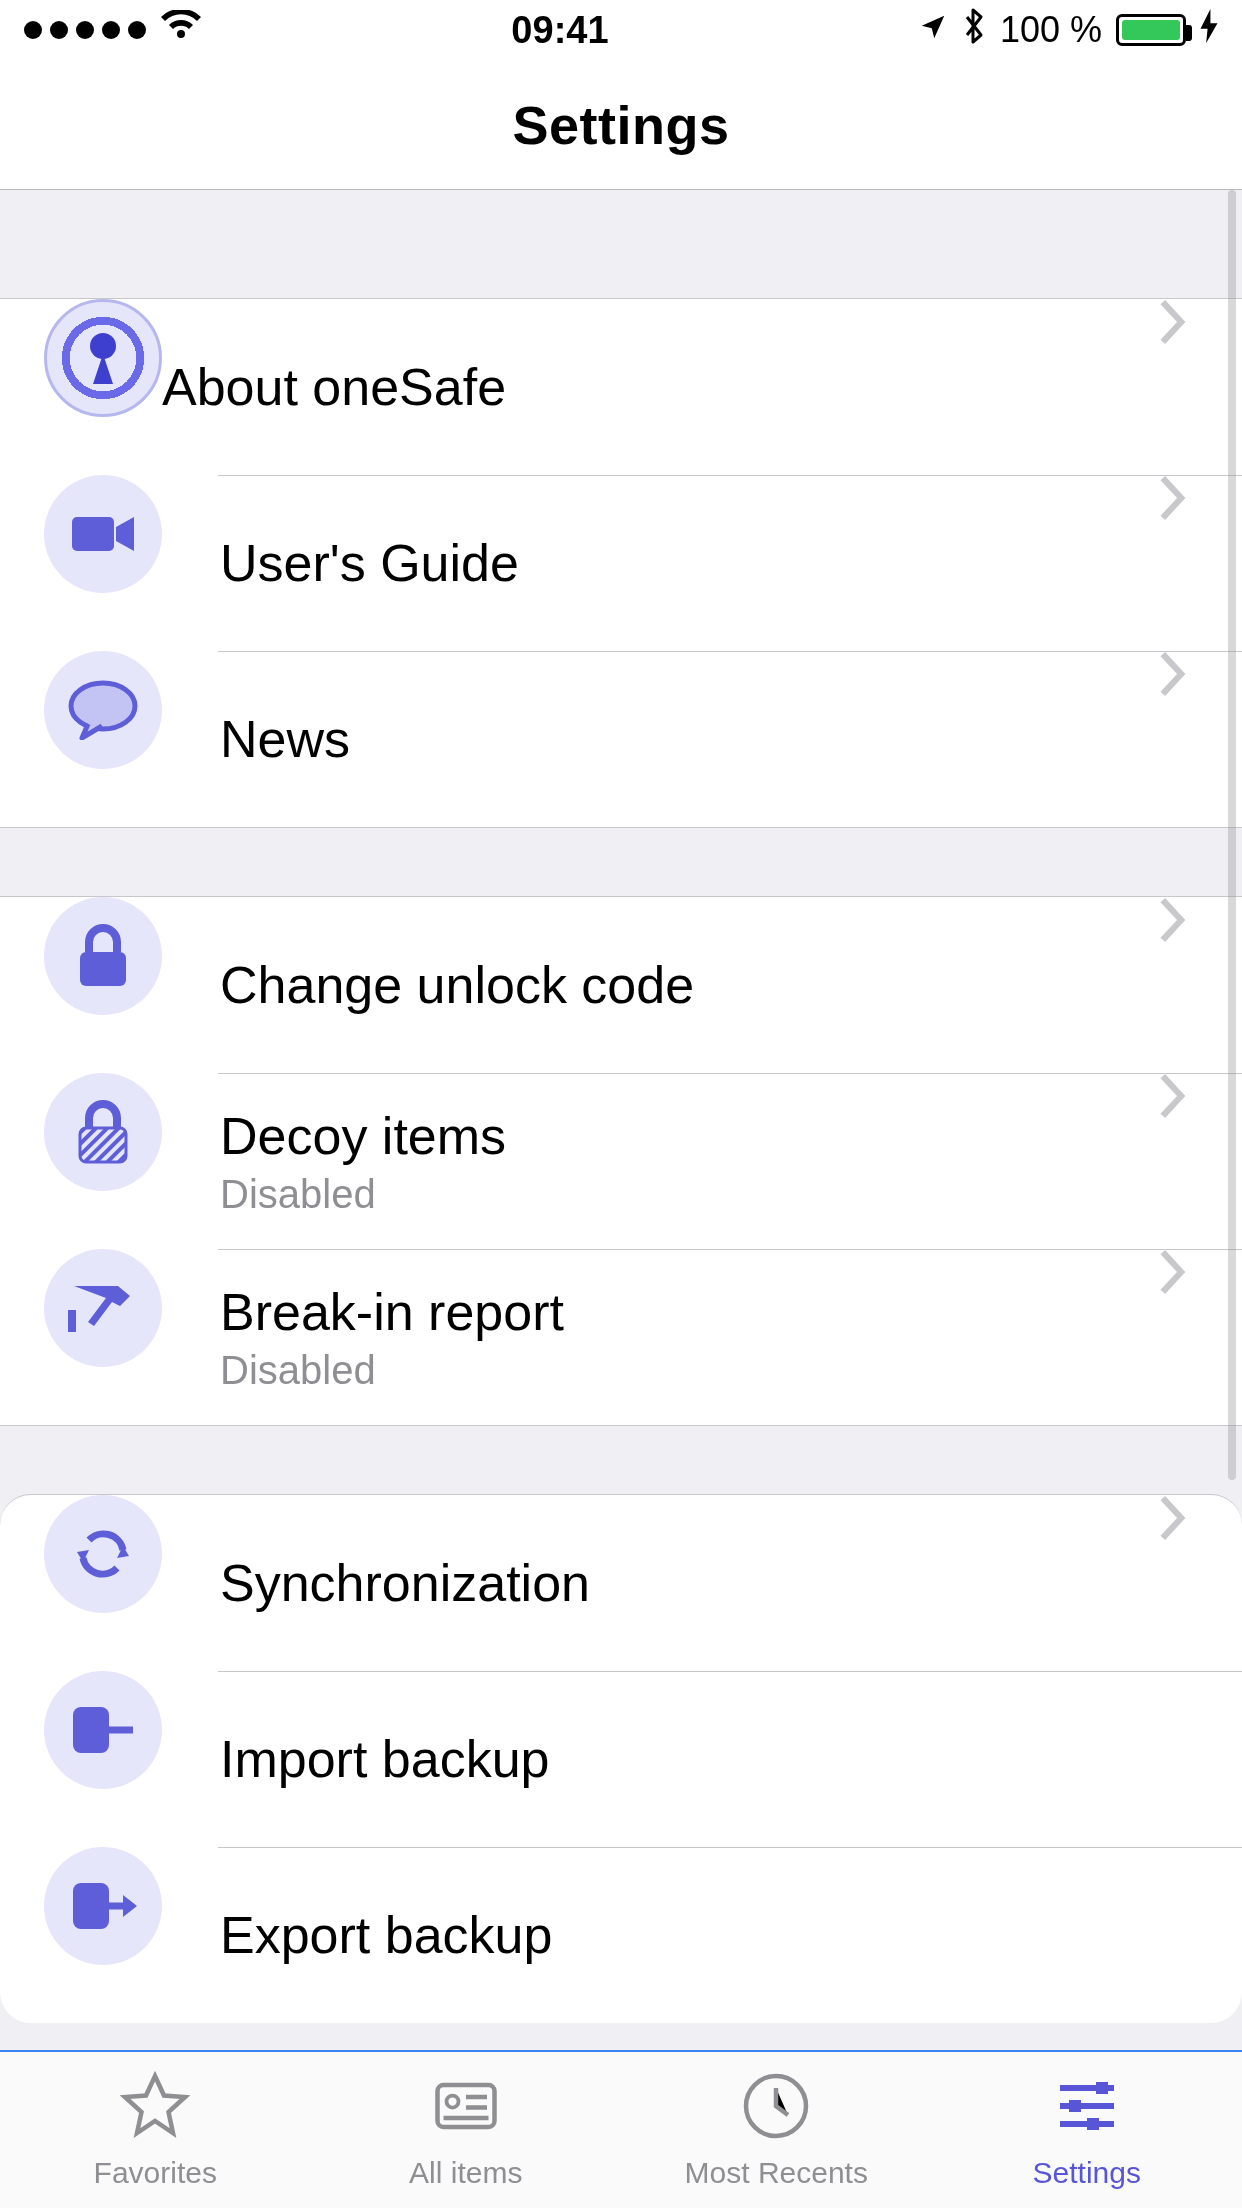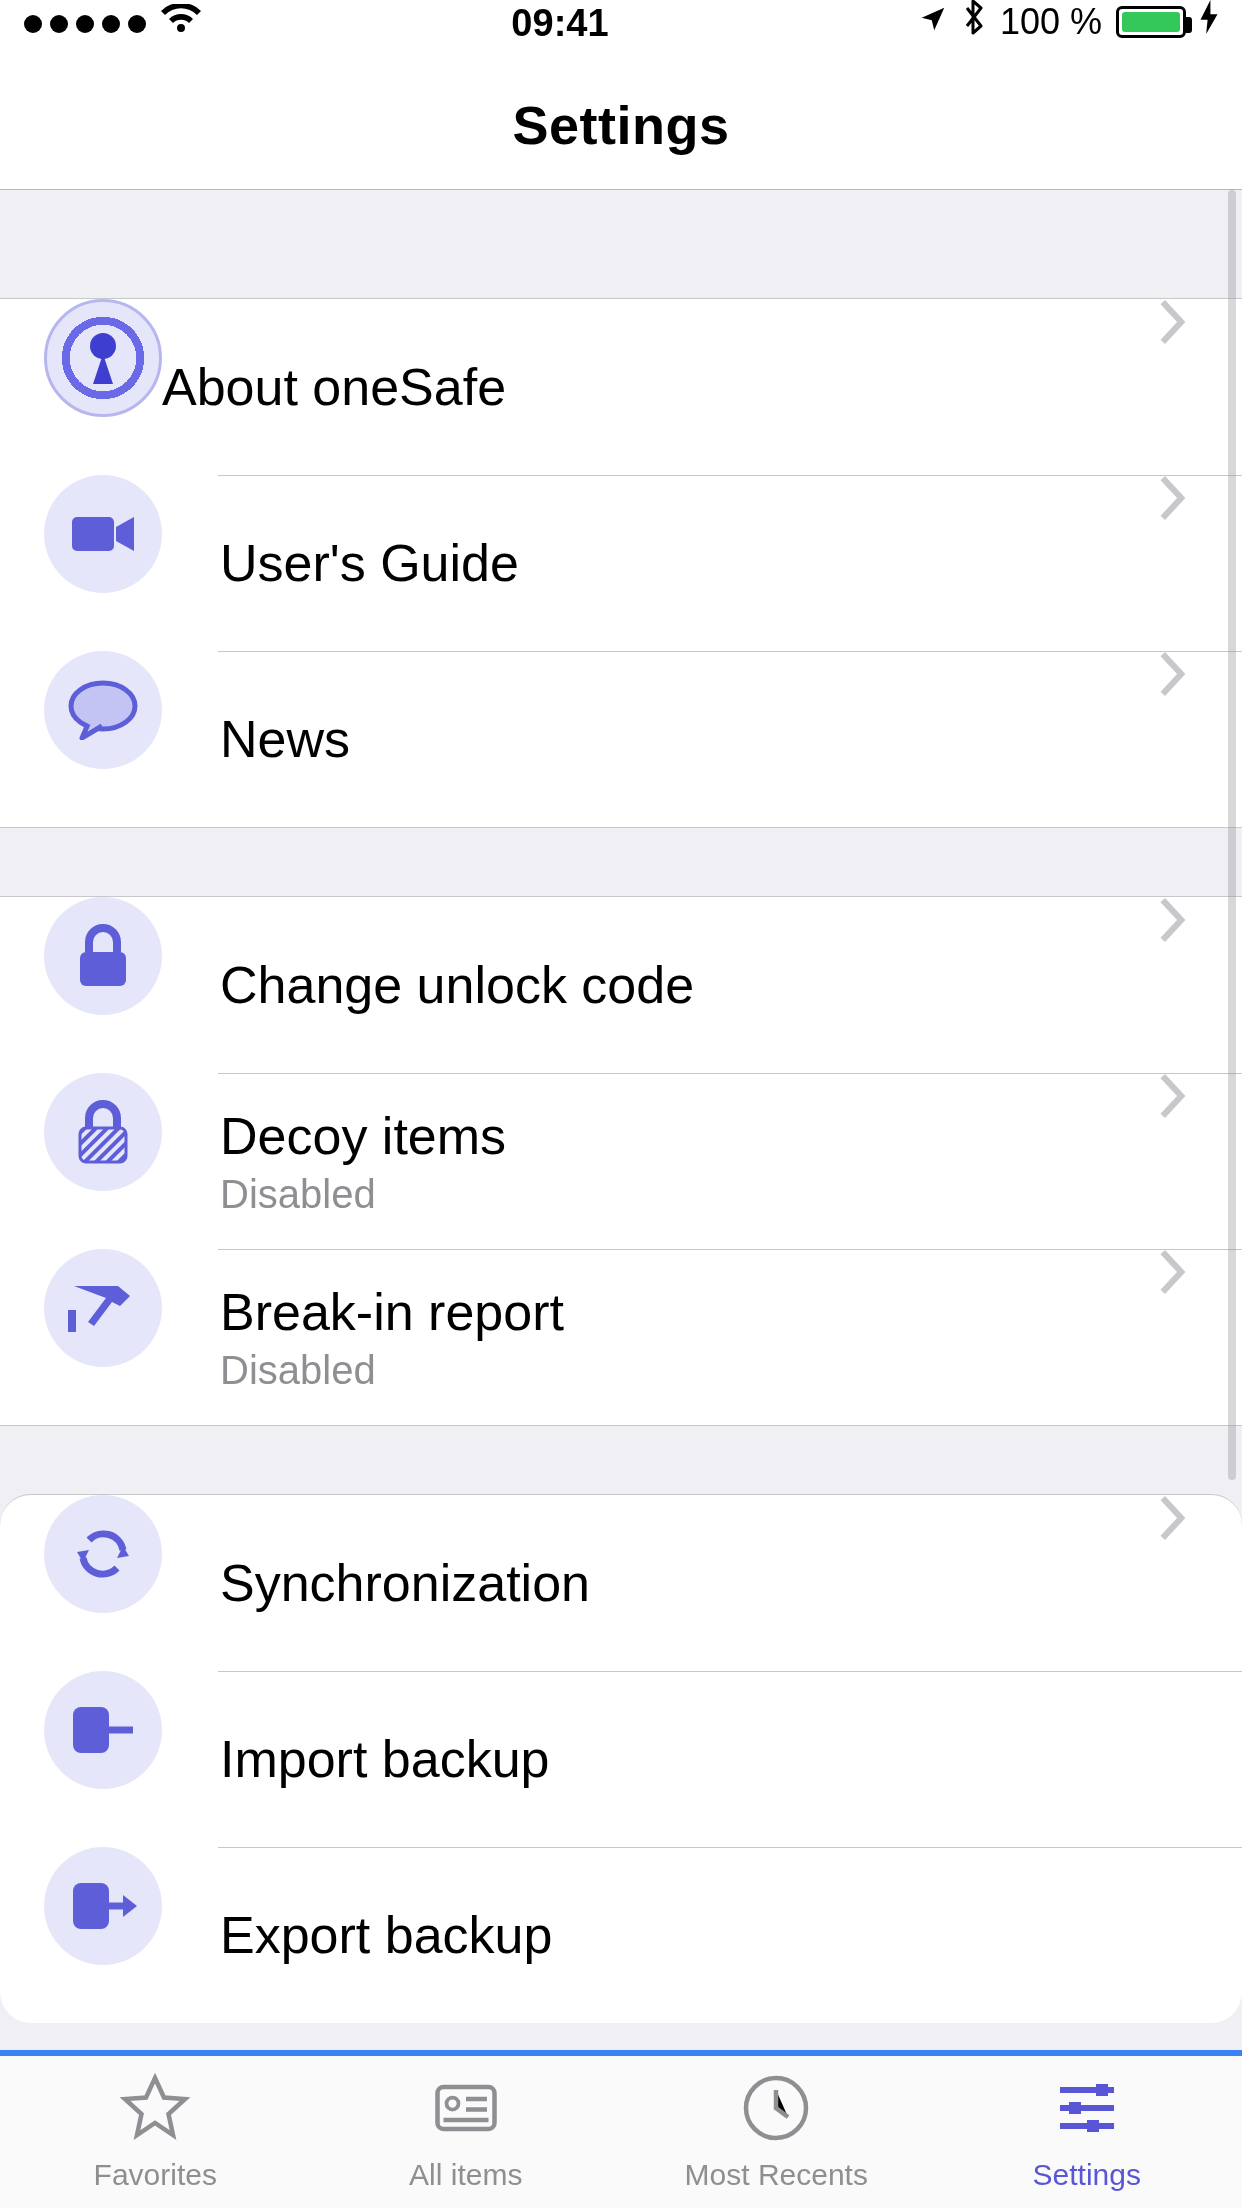--- a/index.html
+++ b/index.html
@@ -1,21 +1,21 @@
 <!DOCTYPE html>
 <html><head>
 <meta charset="utf-8">
 <style>
   * { margin:0; padding:0; box-sizing:border-box; -webkit-font-smoothing:antialiased; }
   html,body { width:1242px; height:2208px; background:#fff;
     font-family:-apple-system,"Helvetica Neue",Helvetica,Arial,sans-serif; color:#000; overflow:hidden; }
 
   
-  .status-bar{height:60px;display:flex;align-items:flex-end;justify-content:space-between;
-    padding:15px 24px;font-size:36px;font-weight:500;}
+  .status-bar{height:60px;display:flex;align-items:center;justify-content:space-between;
+    padding:8px 24px;font-size:36px;font-weight:500;}
   .sb-left,.sb-right{display:flex;align-items:center;gap:14px;}
   .dots{display:flex;gap:8px;}
   .dot{width:18px;height:18px;border-radius:50%;background:#000;}
   .battery{width:70px;height:32px;border:3px solid #000;border-radius:6px;position:relative;
     display:flex;align-items:center;padding:3px;}
   .battery::after{content:"";position:absolute;right:-9px;top:8px;width:6px;height:16px;
     background:#000;border-radius:0 3px 3px 0;}
   .battery-fill{background:#34c759;height:100%;width:100%;border-radius:3px;}
   .sb-time{font-size:38px;font-weight:600;}
 
@@ -45,21 +45,21 @@
   .chevron{flex:0 0 40px;color:#c7c7cc;}
   .chevron svg{width:28px;height:46px;}
 
   
   .ring-icon{width:118px;height:118px;border-radius:50%;
     background:radial-gradient(circle,#e6e6fb 0 42%,#6a6ae8 42% 52%,#e6e6fb 52% 100%);
     display:flex;align-items:center;justify-content:center;border:3px solid #b7b7f0;}
 
   
   .tab-bar{position:absolute;bottom:0;left:0;right:0;height:158px;
-    border-top:6px solid #3b82f6;background:#fafafa;display:flex;}
+    border-top:2px solid #3b82f6;background:#fafafa;display:flex;}
   .tab{flex:1;display:flex;flex-direction:column;align-items:center;justify-content:center;
     gap:10px;color:#8e8e93;}
   .tab.active{color:#5856d6;}
   .tab-label{font-size:30px;}
   .tab svg{width:72px;height:72px;}
 </style>
 </head>
 <body>
 
 <div class="status-bar">

